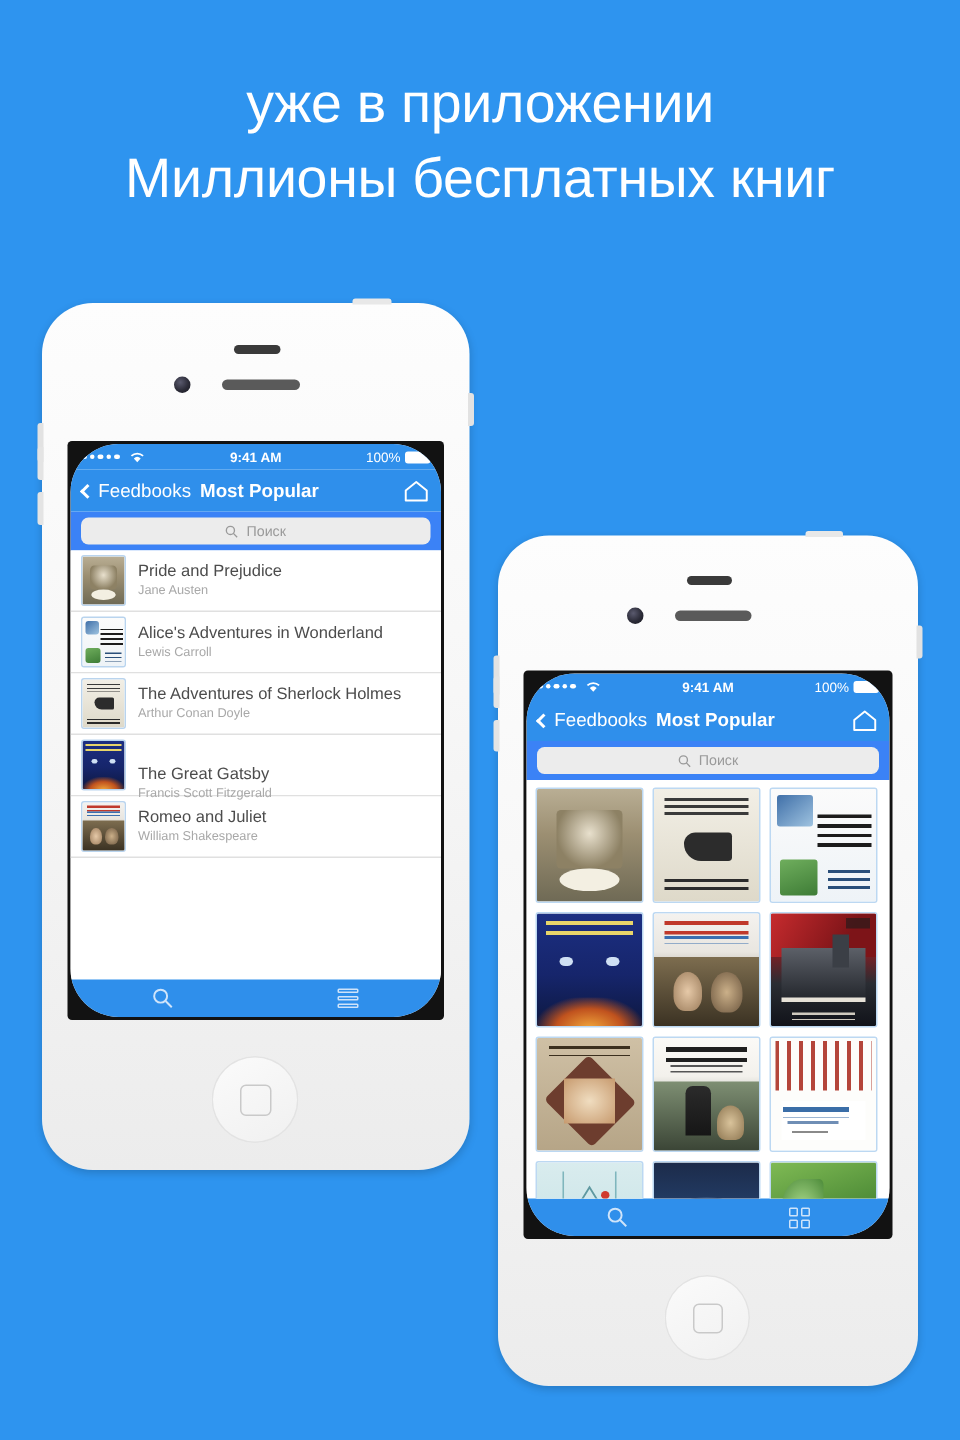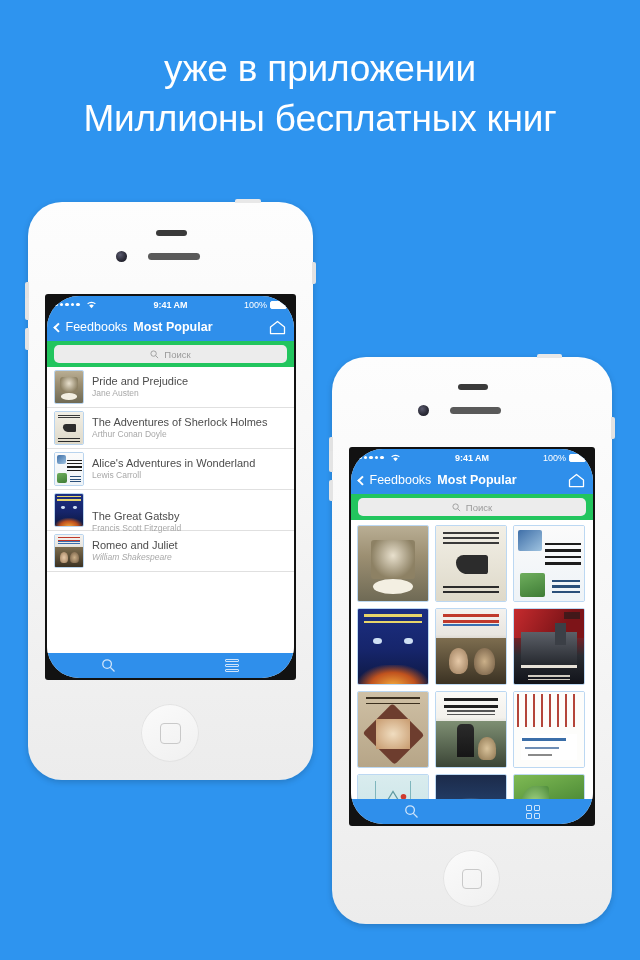--- a/index.html
+++ b/index.html
@@ -150,21 +150,21 @@
     border-left:2.2px solid #fff;
     border-bottom:2.2px solid #fff;
     transform:rotate(45deg);
   }
   .nav-backlabel { font-weight:400; }
   .nav-title { font-weight:bold; }
   .home-icon { margin-left:auto; display:block; }
 
   
   .searchwrap {
-    background:#22c55e;
+    background:#3b82f6;
     flex:0 0 auto;
     display:flex; align-items:center; justify-content:center;
   }
   .searchfield {
     background:#ececec;
     border-radius:5px;
     width:100%;
     display:flex; align-items:center; justify-content:center;
     color:#9a9a9a;
     gap:5px;
@@ -295,43 +295,43 @@
         <div style="position:absolute;left:22%;bottom:10%;width:56%;height:20%;background:#f3efe2;border-radius:50%"></div>
       </div>
             </div>
             <div class="rowtext">
               <div class="rowtitle" style="font-size: 11px; line-height: 12.5px;">Pride and Prejudice</div>
               <div class="rowauthor" style="font-size: 8.5px; line-height: 11px; margin-top: 1px;">Jane Austen</div>
             </div>
           </div>
           <div class="row" style="height: 41px; padding: 0px 7px; gap: 8px;">
             <div class="thumb" style="width: 30px; height: 34px;">
-              <div class="cov" style="background:linear-gradient(180deg,#f2efe6,#ded9c9)">
-        <div style="position:absolute;left:10%;top:8%;width:80%;height:16%;background:repeating-linear-gradient(180deg,#3a3a3a 0,#3a3a3a 1.0px,transparent 1.0px,transparent 2.4px)"></div>
-        <div style="position:absolute;left:28%;top:38%;width:46%;height:26%;background:#2c2c2c;border-radius:4.8px 1.6px 1.6px 7.2px"></div>
-        <div style="position:absolute;left:10%;bottom:7%;width:80%;height:13%;background:repeating-linear-gradient(180deg,#2b2b2b 0,#2b2b2b 1.1px,transparent 1.1px,transparent 2.6px)"></div>
-      </div>
-            </div>
-            <div class="rowtext">
-              <div class="rowtitle" style="font-size: 11px; line-height: 12.5px;">The Adventures of Sherlock Holmes</div>
-              <div class="rowauthor" style="font-size: 8.5px; line-height: 11px; margin-top: 1px;">Arthur Conan Doyle</div>
-            </div>
-          </div>
-          <div class="row" style="height: 41px; padding: 0px 7px; gap: 8px;">
-            <div class="thumb" style="width: 30px; height: 34px;">
               <div class="cov" style="background:linear-gradient(180deg,#fbfbfb,#eef3f7)">
         <div style="position:absolute;left:6%;top:5%;width:34%;height:28%;background:linear-gradient(140deg,#3f6fa8,#9fc3e0);border-radius:2px"></div>
         <div style="position:absolute;left:44%;top:22%;width:52%;height:34%;background:repeating-linear-gradient(180deg,#1c1c1c 0,#1c1c1c 1.2px,transparent 1.2px,transparent 3.2px)"></div>
         <div style="position:absolute;left:8%;bottom:6%;width:36%;height:32%;background:linear-gradient(160deg,#6fae5d,#3e7c36);border-radius:2px"></div>
         <div style="position:absolute;right:6%;bottom:10%;width:40%;height:18%;background:repeating-linear-gradient(180deg,#2a4f7a 0,#2a4f7a 1.0px,transparent 1.0px,transparent 2.7px)"></div>
       </div>
             </div>
             <div class="rowtext">
               <div class="rowtitle" style="font-size: 11px; line-height: 12.5px;">Alice's Adventures in Wonderland</div>
               <div class="rowauthor" style="font-size: 8.5px; line-height: 11px; margin-top: 1px;">Lewis Carroll</div>
+            </div>
+          </div>
+          <div class="row" style="height: 41px; padding: 0px 7px; gap: 8px;">
+            <div class="thumb" style="width: 30px; height: 34px;">
+              <div class="cov" style="background:linear-gradient(180deg,#f2efe6,#ded9c9)">
+        <div style="position:absolute;left:10%;top:8%;width:80%;height:16%;background:repeating-linear-gradient(180deg,#3a3a3a 0,#3a3a3a 1.0px,transparent 1.0px,transparent 2.4px)"></div>
+        <div style="position:absolute;left:28%;top:38%;width:46%;height:26%;background:#2c2c2c;border-radius:4.8px 1.6px 1.6px 7.2px"></div>
+        <div style="position:absolute;left:10%;bottom:7%;width:80%;height:13%;background:repeating-linear-gradient(180deg,#2b2b2b 0,#2b2b2b 1.1px,transparent 1.1px,transparent 2.6px)"></div>
+      </div>
+            </div>
+            <div class="rowtext">
+              <div class="rowtitle" style="font-size: 11px; line-height: 12.5px;">The Adventures of Sherlock Holmes</div>
+              <div class="rowauthor" style="font-size: 8.5px; line-height: 11px; margin-top: 1px;">Arthur Conan Doyle</div>
             </div>
           </div>
           <div class="row" style="height: 41px; padding: 0px 7px; gap: 8px;">
             <div class="thumb" style="width: 30px; height: 34px;">
               <div class="cov" style="background:linear-gradient(180deg,#1c2f82 0%,#16256b 55%,#0d1840 100%)">
         <div style="position:absolute;left:8%;top:6%;width:84%;height:18%;background:repeating-linear-gradient(180deg,#e8d56a 0,#e8d56a 1.3px,transparent 1.3px,transparent 3.4px)"></div>
         <div style="position:absolute;left:22%;top:38%;width:12%;height:9%;background:#cfe0f4;border-radius:50%"></div>
         <div style="position:absolute;right:22%;top:38%;width:12%;height:9%;background:#cfe0f4;border-radius:50%"></div>
         <div style="position:absolute;left:0;bottom:0;width:100%;height:26%;background:radial-gradient(ellipse at 50% 110%,#f2a83c,#c0521e 45%,transparent 75%)"></div>
       </div>
@@ -346,21 +346,21 @@
               <div class="cov" style="background:linear-gradient(180deg,#f4f2ef 0%,#e9e6e0 34%,#4f4433 100%)">
         <div style="position:absolute;left:10%;top:6%;width:80%;height:12%;background:repeating-linear-gradient(180deg,#c0392b 0,#c0392b 1.4px,transparent 1.4px,transparent 3.2px)"></div>
         <div style="position:absolute;left:10%;top:20%;width:80%;height:7%;background:repeating-linear-gradient(180deg,#3a6fb0 0,#3a6fb0 1.0px,transparent 1.0px,transparent 2.4px)"></div>
         <div style="position:absolute;left:0;bottom:0;width:100%;height:62%;background:linear-gradient(180deg,#7d6d4f,#3b3223);"></div>
         <div style="position:absolute;left:18%;bottom:14%;width:28%;height:34%;background:radial-gradient(ellipse,#e6c9a8,#9b7c5b);border-radius:50% 50% 40% 40%"></div>
         <div style="position:absolute;right:16%;bottom:12%;width:30%;height:36%;background:radial-gradient(ellipse,#cbb089,#6e5840);border-radius:50% 50% 40% 40%"></div>
       </div>
             </div>
             <div class="rowtext">
               <div class="rowtitle" style="font-size: 11px; line-height: 12.5px;">Romeo and Juliet</div>
-              <div class="rowauthor" style="font-size: 8.5px; line-height: 11px; margin-top: 1px; font-style: italic;">William Shakespeare</div>
+              <div class="rowauthor" style="font-size: 8.5px; line-height: 11px; margin-top: 1px;">William Shakespeare</div>
             </div>
           </div>
         </div>
 
       <div class="toolbar" style="height:25px;">
         <div class="tb-item">
           <svg width="15" height="15" viewBox="0 0 16 16">
             <circle cx="6.5" cy="6.5" r="4.6" stroke="#cfe4fa" stroke-width="1.4" fill="none"></circle>
             <line x1="10" y1="10" x2="14.4" y2="14.4" stroke="#cfe4fa" stroke-width="1.4"></line>
           </svg>

